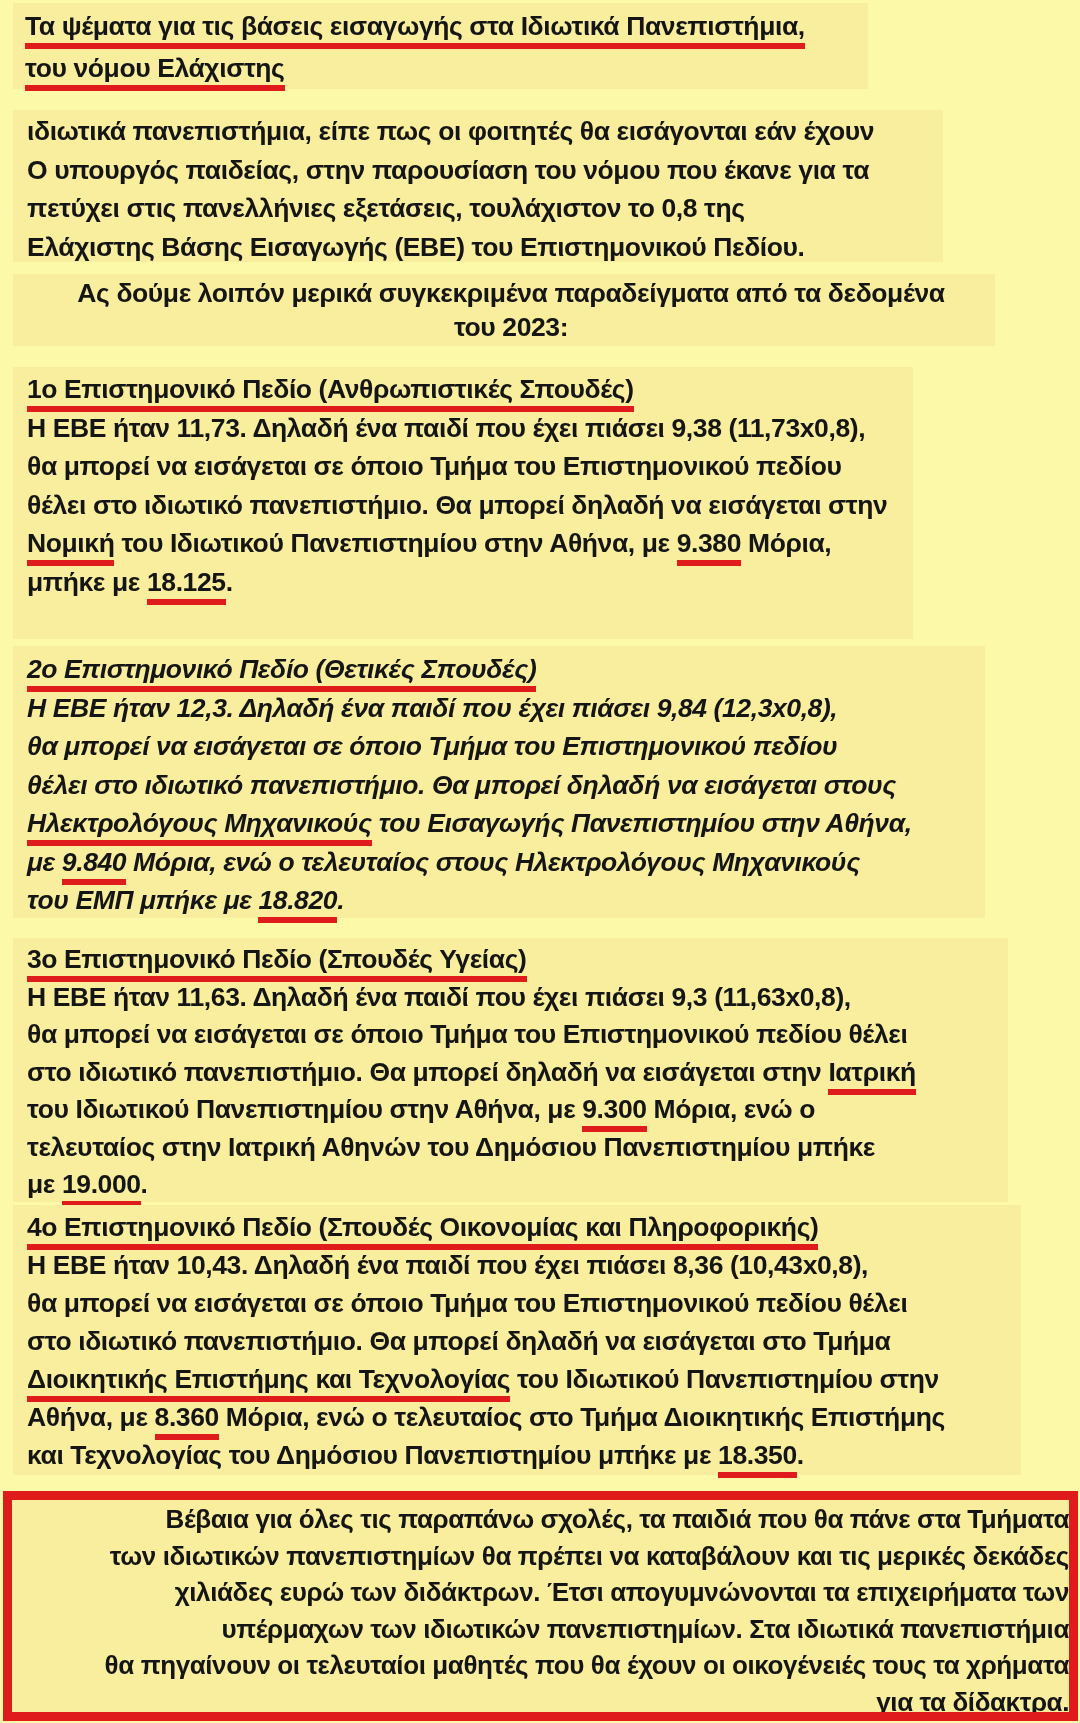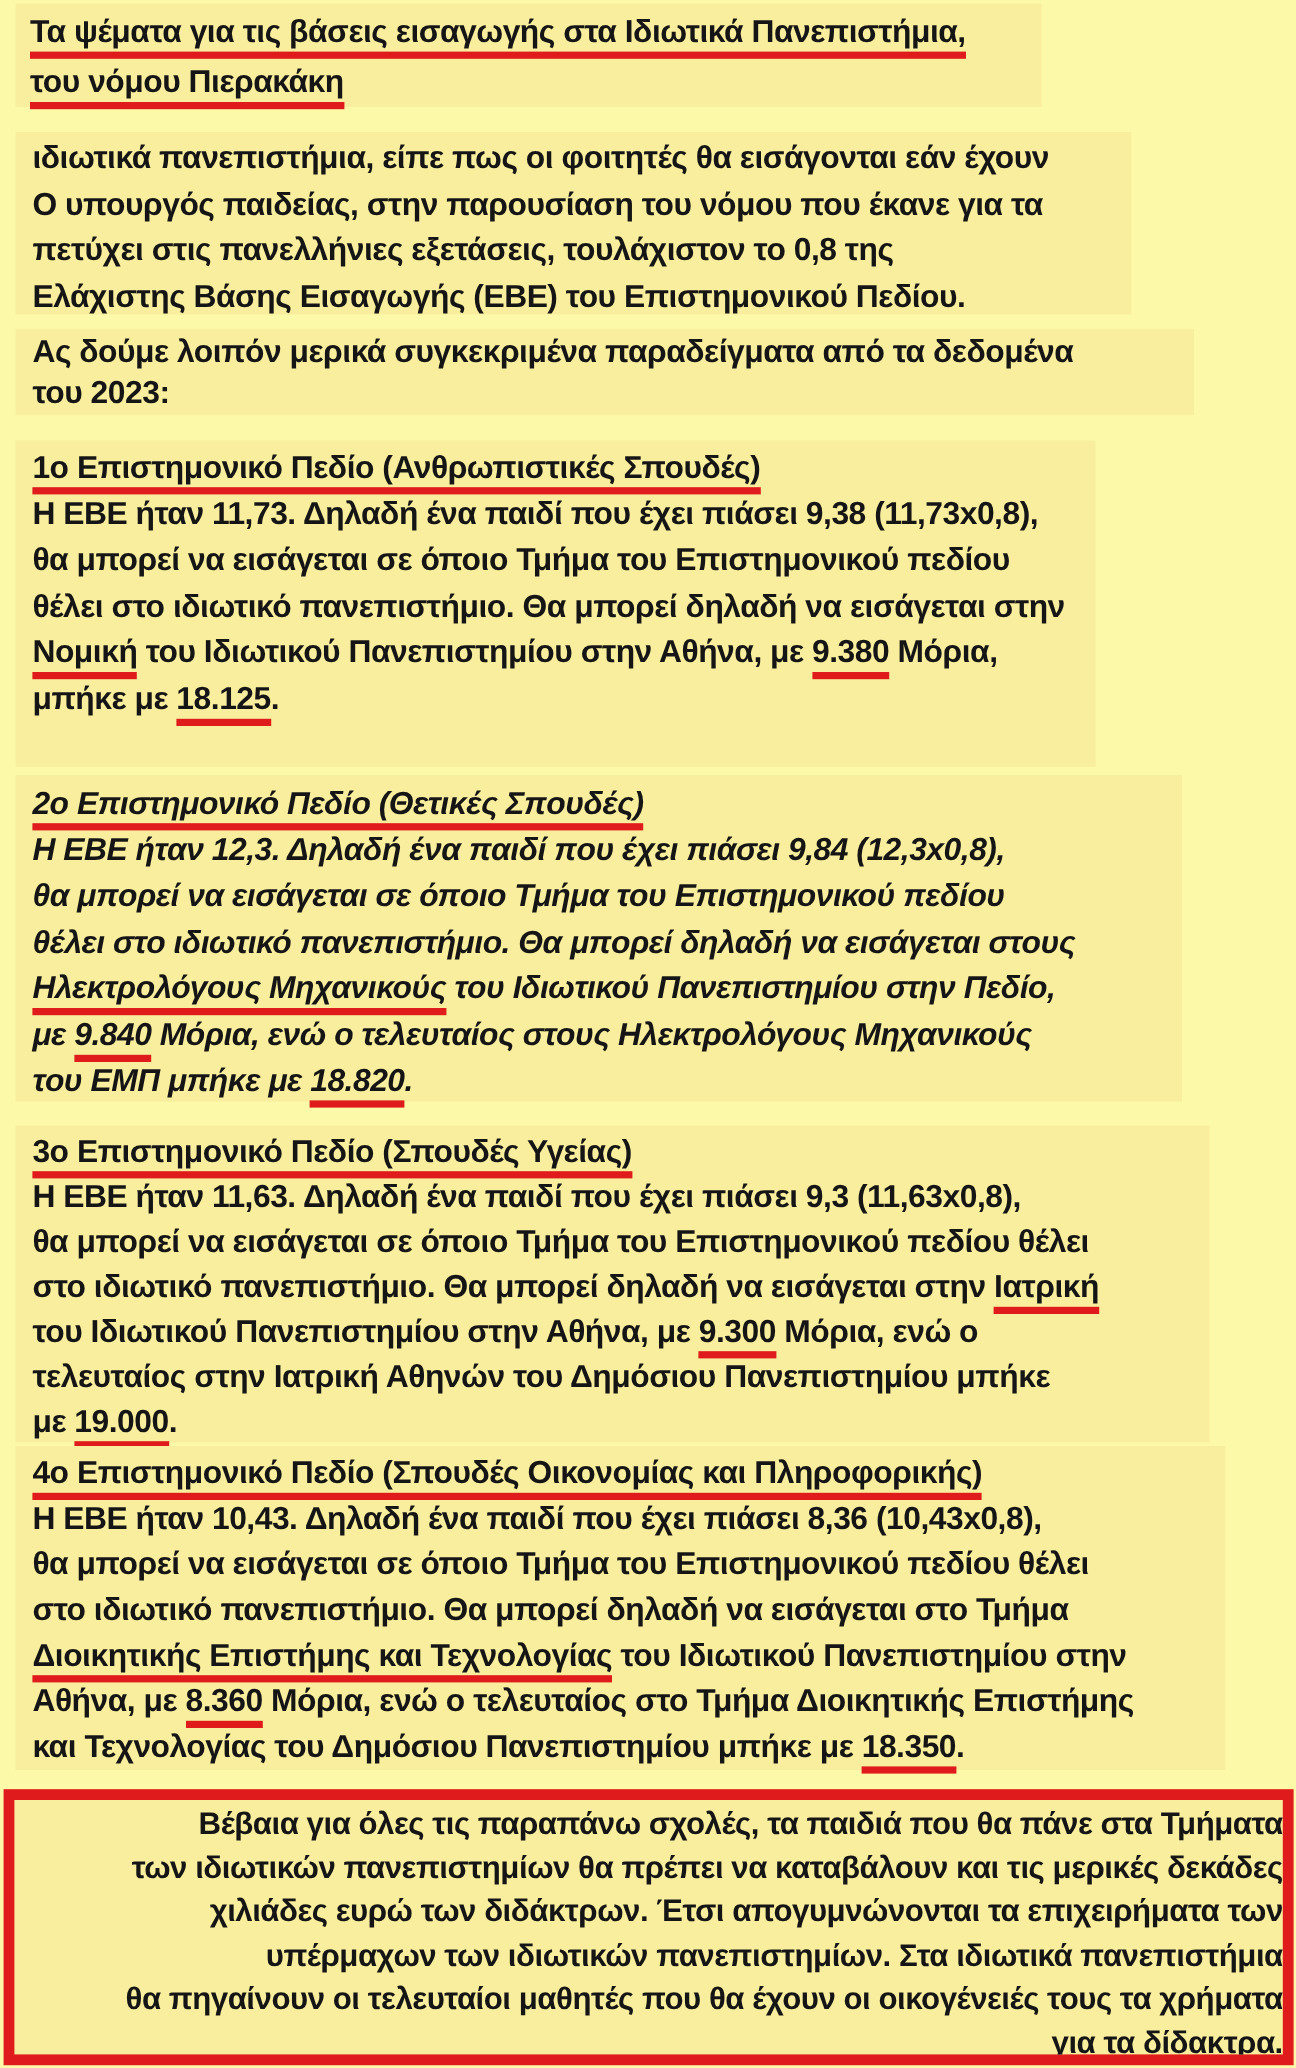--- a/index.html
+++ b/index.html
@@ -29,35 +29,35 @@
     box-sizing:border-box;
   }
   .line{white-space:nowrap;}
   .u{
     border-bottom:6px solid var(--accent-red);
     padding-bottom:2px;
   }
   
   .b-title      {left:13px; top:3px;    width:855px;  height:86px;  padding:2px 10px 0 12px; line-height:42px;}
   .b-intro      {left:13px; top:110px;  width:930px;  height:152px; padding:2px 0 0 14px;  line-height:38.5px;}
-  .b-examples   {left:13px; top:274px;  width:982px;  height:72px;  padding:2px 0 0 14px;  line-height:34px;}
+  .b-examples   {left:13px; top:274px;  width:982px;  height:72px;  padding:2px 0 0 14px;  line-height:34px;text-align:center;}
   .b-field1     {left:13px; top:367px;  width:900px;  height:272px; padding:3px 0 0 14px;  line-height:38.5px;}
   .b-field2     {left:13px; top:646px;  width:972px;  height:272px; padding:4px 0 0 14px;  line-height:38.5px;font-style:italic;}
   .b-field3     {left:13px; top:938px;  width:995px;  height:264px; padding:3px 0 0 14px;  line-height:37.5px;}
   .b-field4     {left:13px; top:1205px; width:1008px; height:270px; padding:3px 0 0 14px;  line-height:38px;}
   .b-conclusion {left:3px;  top:1491px; width:1075px; height:230px; padding:1px 0 0 8px;   line-height:36.5px;
                  border:9px solid var(--accent-red); font-size:26px; overflow:hidden;text-align:right;}
 </style>
 </head>
 <body>
 
 <div id="canvas">
     <div class="block b-title">
       <div class="line"><span class="u">Τα ψέματα για τις βάσεις εισαγωγής στα Ιδιωτικά Πανεπιστήμια,</span></div>
-      <div class="line"><span class="u">του νόμου Πιερακάκη</span></div>
+      <div class="line"><span class="u">του νόμου Ελάχιστης</span></div>
     </div>
     <div class="block b-intro">
       <div class="line"><span>ιδιωτικά πανεπιστήμια, είπε πως οι φοιτητές θα εισάγονται εάν έχουν</span></div>
       <div class="line"><span>Ο υπουργός παιδείας, στην παρουσίαση του νόμου που έκανε για τα</span></div>
       <div class="line"><span>πετύχει στις πανελλήνιες εξετάσεις, τουλάχιστον το 0,8 της</span></div>
       <div class="line"><span>Ελάχιστης Βάσης Εισαγωγής (ΕΒΕ) του Επιστημονικού Πεδίου.</span></div>
     </div>
     <div class="block b-examples">
       <div class="line"><span>Ας δούμε λοιπόν μερικά συγκεκριμένα παραδείγματα από τα δεδομένα</span></div>
       <div class="line"><span>του 2023:</span></div>
@@ -68,21 +68,21 @@
       <div class="line"><span>θα μπορεί να εισάγεται σε όποιο Τμήμα του Επιστημονικού πεδίου</span></div>
       <div class="line"><span>θέλει στο ιδιωτικό πανεπιστήμιο. Θα μπορεί δηλαδή να εισάγεται στην</span></div>
       <div class="line"><span class="u">Νομική</span><span> του Ιδιωτικού Πανεπιστημίου στην Αθήνα, με </span><span class="u">9.380</span><span> Μόρια,</span></div>
       <div class="line"><span>μπήκε με </span><span class="u">18.125</span><span>.</span></div>
     </div>
     <div class="block b-field2">
       <div class="line"><span class="u">2ο Επιστημονικό Πεδίο (Θετικές Σπουδές)</span></div>
       <div class="line"><span>Η ΕΒΕ ήταν 12,3. Δηλαδή ένα παιδί που έχει πιάσει 9,84 (12,3x0,8),</span></div>
       <div class="line"><span>θα μπορεί να εισάγεται σε όποιο Τμήμα του Επιστημονικού πεδίου</span></div>
       <div class="line"><span>θέλει στο ιδιωτικό πανεπιστήμιο. Θα μπορεί δηλαδή να εισάγεται στους</span></div>
-      <div class="line"><span class="u">Ηλεκτρολόγους Μηχανικούς</span><span> του Ιδιωτικού Πανεπιστημίου στην Πεδίο,</span></div>
+      <div class="line"><span class="u">Ηλεκτρολόγους Μηχανικούς</span><span> του Εισαγωγής Πανεπιστημίου στην Αθήνα,</span></div>
       <div class="line"><span>με </span><span class="u">9.840</span><span> Μόρια, ενώ ο τελευταίος στους Ηλεκτρολόγους Μηχανικούς</span></div>
       <div class="line"><span>του ΕΜΠ μπήκε με </span><span class="u">18.820</span><span>.</span></div>
     </div>
     <div class="block b-field3">
       <div class="line"><span class="u">3ο Επιστημονικό Πεδίο (Σπουδές Υγείας)</span></div>
       <div class="line"><span>Η ΕΒΕ ήταν 11,63. Δηλαδή ένα παιδί που έχει πιάσει 9,3 (11,63x0,8),</span></div>
       <div class="line"><span>θα μπορεί να εισάγεται σε όποιο Τμήμα του Επιστημονικού πεδίου θέλει</span></div>
       <div class="line"><span>στο ιδιωτικό πανεπιστήμιο. Θα μπορεί δηλαδή να εισάγεται στην </span><span class="u">Ιατρική</span></div>
       <div class="line"><span>του Ιδιωτικού Πανεπιστημίου στην Αθήνα, με </span><span class="u">9.300</span><span> Μόρια, ενώ ο</span></div>
       <div class="line"><span>τελευταίος στην Ιατρική Αθηνών του Δημόσιου Πανεπιστημίου μπήκε</span></div>

